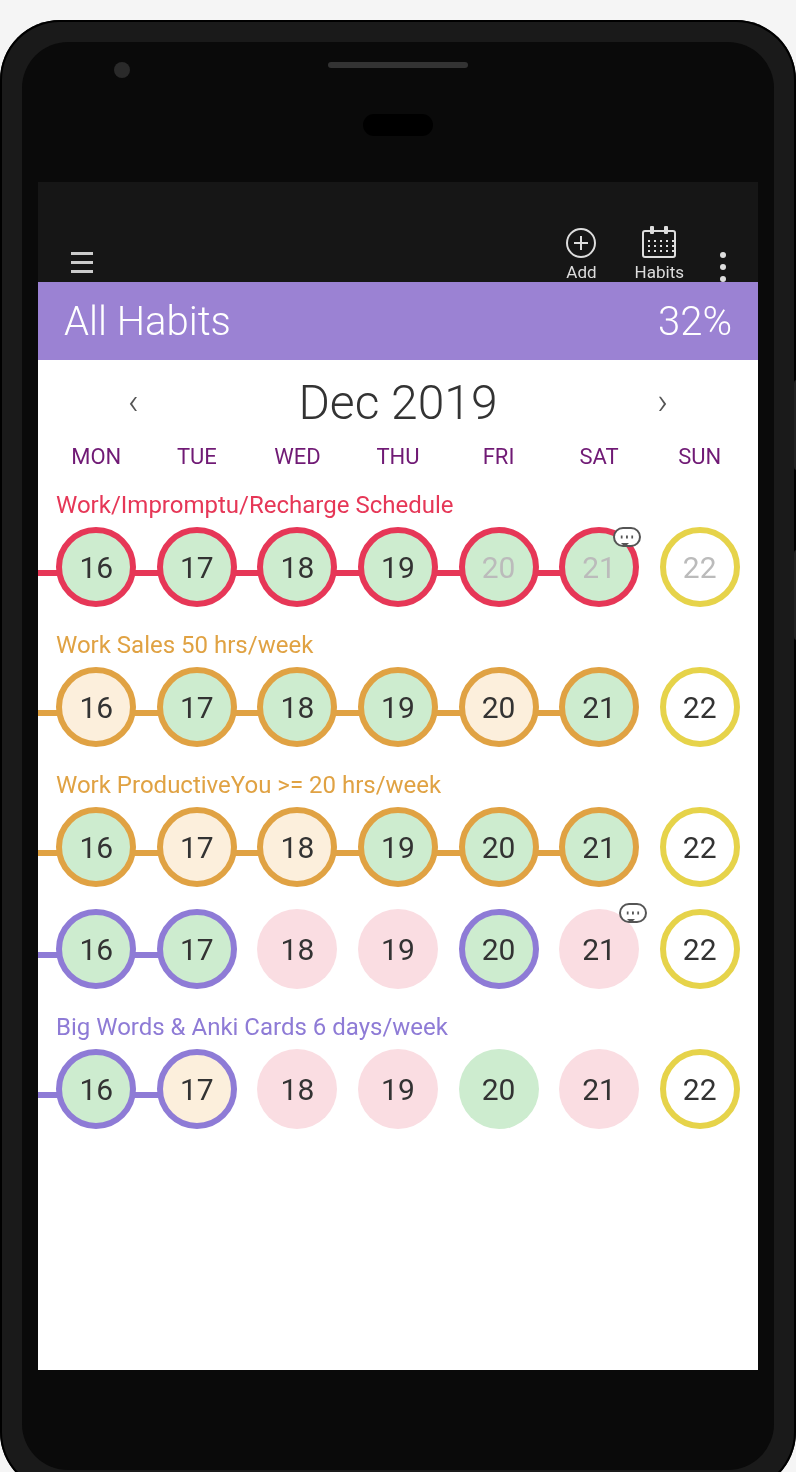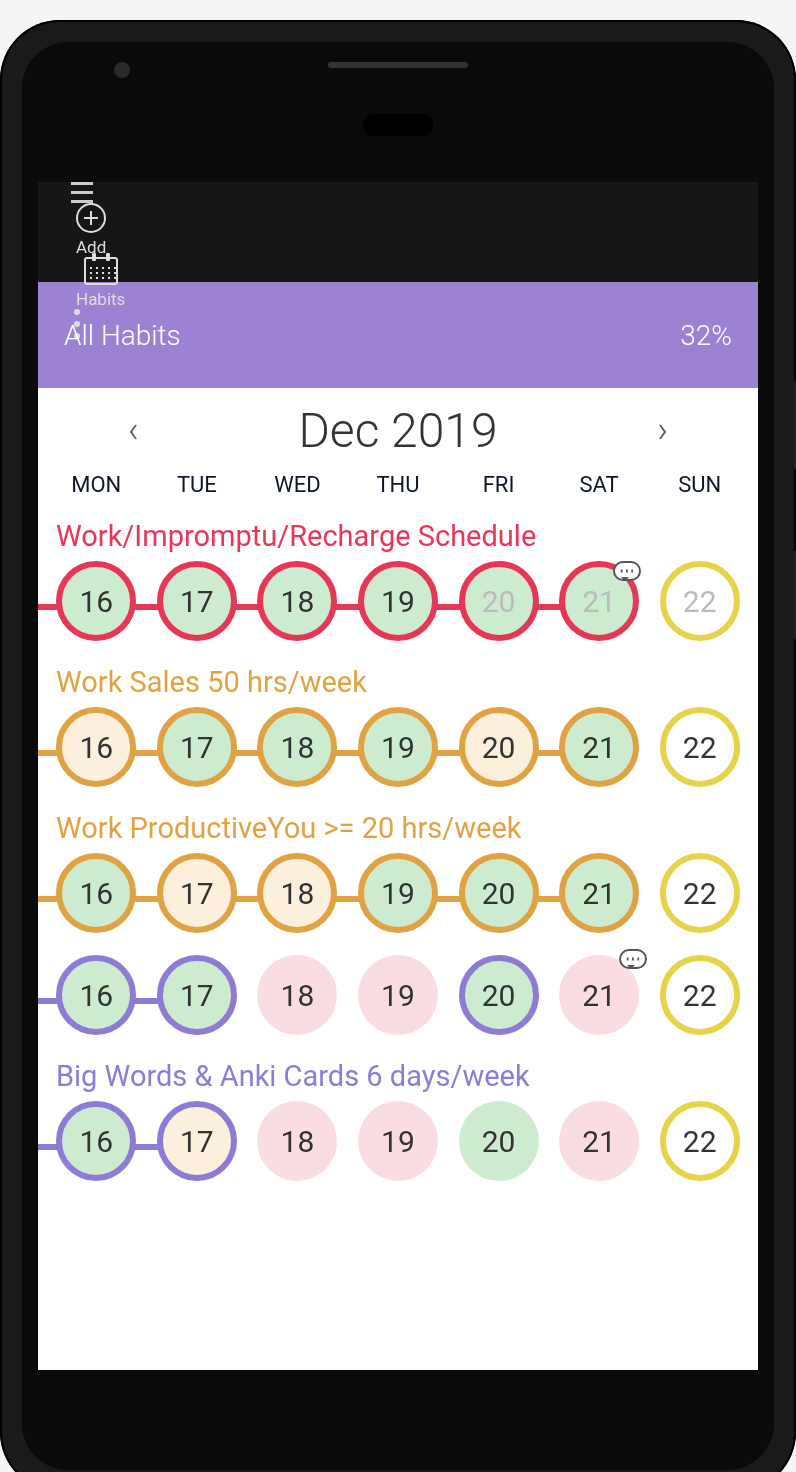--- a/index.html
+++ b/index.html
@@ -65,23 +65,23 @@
     position: absolute;
     top: 140px; left: 16px; right: 16px; bottom: 100px;
     background: #fff;
     overflow: hidden;
   }
   
   .appbar {
     background: #161616;
     height: 100px;
     display: flex;
-    align-items: flex-start;
+    align-items: flex-end;
     padding: 0 20px 0 24px;
-    flex-direction: column;
+    gap: 10px;
   }
   .hamburger {
     width: 40px; height: 40px;
     display: flex; flex-direction: column;
     justify-content: center; align-items: center;
     gap: 6px;
     cursor: pointer;
   }
   .hamburger span {
     display: block; width: 22px; height: 3px;
@@ -131,25 +131,25 @@
     gap: 6px; cursor: pointer;
     padding: 0 2px;
   }
   .overflow span {
     width: 6px; height: 6px; border-radius: 50%; background: #ddd;
   }
   
   .summary {
     background: #9b82d3;
     color: #fff;
-    height: 106px;
+    height: 78px;
     display: flex;
     align-items: center;
     padding: 0 26px;
-    font-size: 28px;
+    font-size: 40px;
     font-weight: 300;
   }
   .summary .pct { margin-left: auto; }
   
   .monthnav {
     height: 84px;
     display: flex; align-items: center;
     justify-content: space-between;
     padding: 0 90px;
     color: #333;
@@ -158,31 +158,31 @@
     font-size: 36px; color: #555; cursor: pointer;
     font-weight: 300;
   }
   .monthnav .title { font-size: 48px; font-weight: 300; }
   
   .weekdays {
     display: grid;
     grid-template-columns: repeat(7, 1fr);
     padding: 0 8px 10px 8px;
     font-size: 22px;
-    color: #0f172a;
+    color: #701a75;
     text-align: center;
     font-weight: 400;
   }
   
   .habits {
     padding: 4px 0;
   }
   .habit { padding: 6px 0 4px 0; }
   .habit-title {
-    font-size: 29px;
+    font-size: 24px;
     font-weight: 400;
     padding: 2px 18px 8px 18px;
   }
   .days-row {
     position: relative;
     height: 92px;
     padding: 0 8px;
   }
   .days-grid {
     position: relative;

